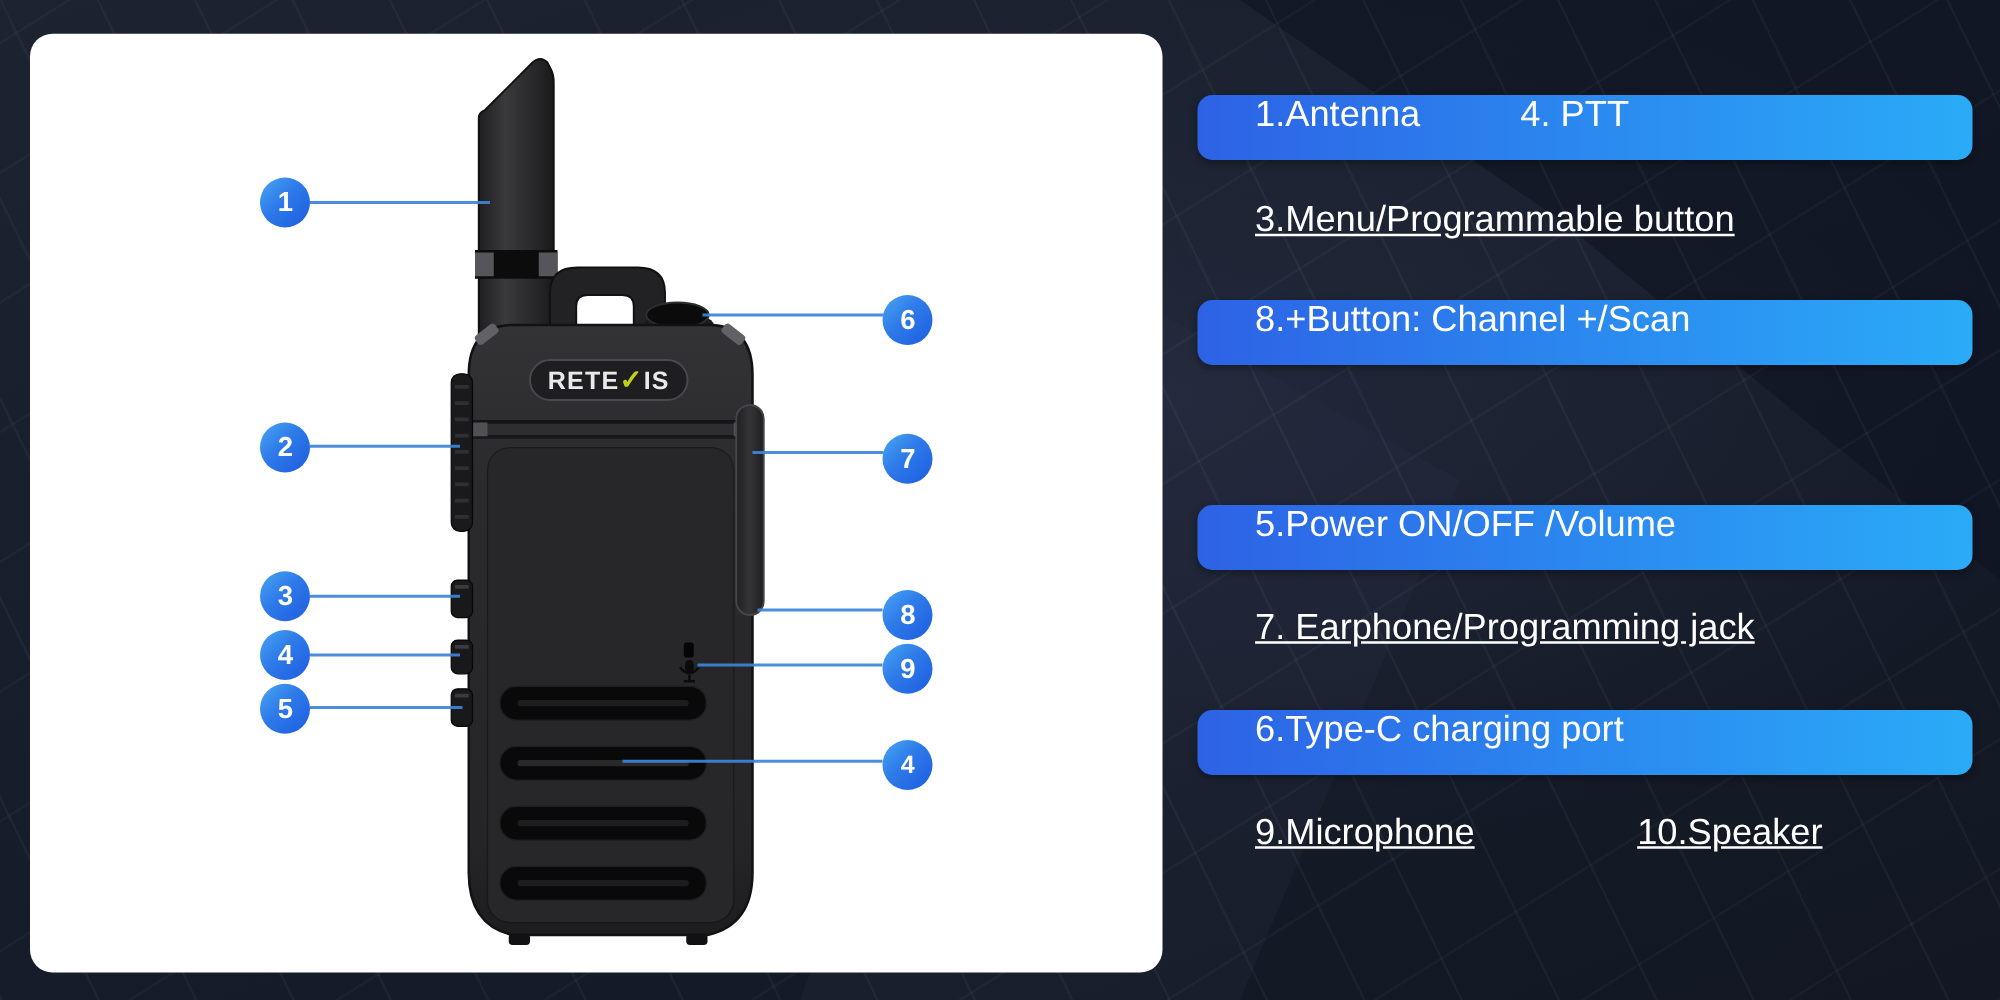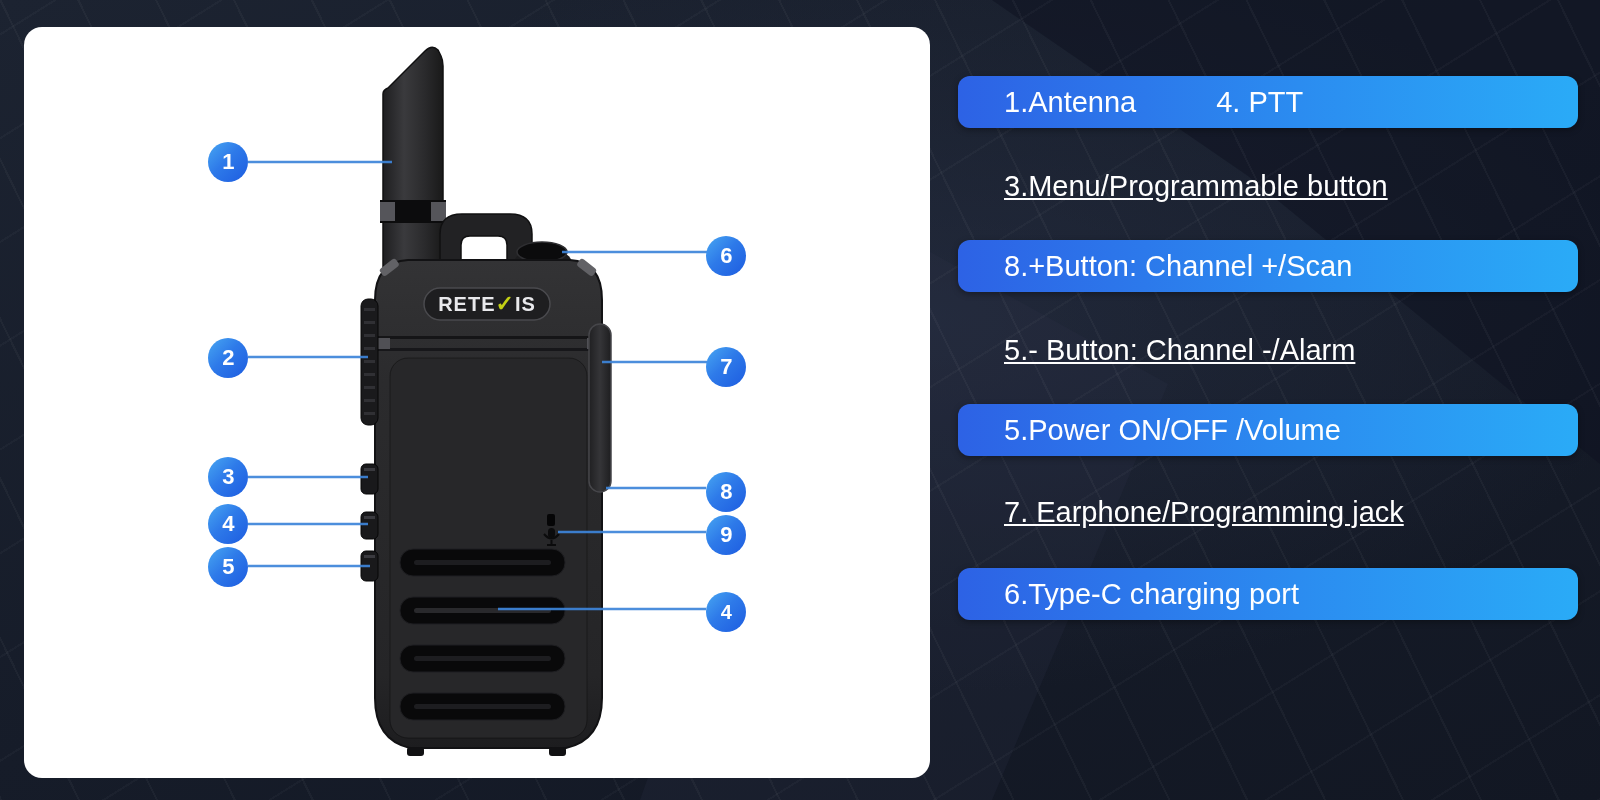--- a/index.html
+++ b/index.html
@@ -21,21 +21,21 @@
   
   svg.device{position:absolute;left:0;top:0;z-index:2;pointer-events:none;}
 
   
   .co{position:absolute;width:40px;height:40px;border-radius:50%;z-index:3;
       background:linear-gradient(135deg,#48a7f2 0%,#2e7ae9 45%,#1d5ce0 100%);
       color:#fff;font-size:22px;font-weight:600;display:flex;align-items:center;justify-content:center;
       letter-spacing:-.5px;}
 
   
-  .row{position:absolute;left:958px;width:620px;height:52px;display:flex;align-items:center;
+  .row{position:absolute;left:958px;width:620px;height:52px;display:flex;
        padding-left:46px;box-sizing:border-box;color:#fff;font-size:29px;z-index:2;}
   .row.bar{background:linear-gradient(90deg,#2d62e5 0%,#2b8cf0 55%,#2aabf7 100%);
            border-radius:12px;box-shadow:0 2px 6px rgba(0,0,0,.35);}
   .row.plain{background:transparent;text-decoration:underline;}
   .row span{white-space:nowrap;}
 </style>
 </head>
 <body>
 
 <div id="stage">
@@ -180,26 +180,27 @@
   <div class="row bar" style="top:76px;gap:80px">
     <span>1.Antenna</span>
     <span>4. PTT</span>
   </div>
   <div class="row plain" style="top:160px">
     <span>3.Menu/Programmable button</span>
   </div>
   <div class="row bar" style="top:240px">
     <span>8.+Button: Channel +/Scan</span>
   </div>
-  <div class="row plain" style="top:324px">
-    <span>5.- Button: Channel -/Alarm</span>
-  </div>
   <div class="row bar" style="top:404px">
     <span>5.Power ON/OFF /Volume</span>
   </div>
   <div class="row plain" style="top:486px">
     <span>7. Earphone/Programming jack</span>
   </div>
   <div class="row bar" style="top:568px">
     <span>6.Type-C charging port</span>
   </div>
+  <div class="row plain" style="top:650px;gap:130px">
+    <span>9.Microphone</span>
+    <span>10.Speaker</span>
+  </div>
 
 </div>
 
 </body></html>

